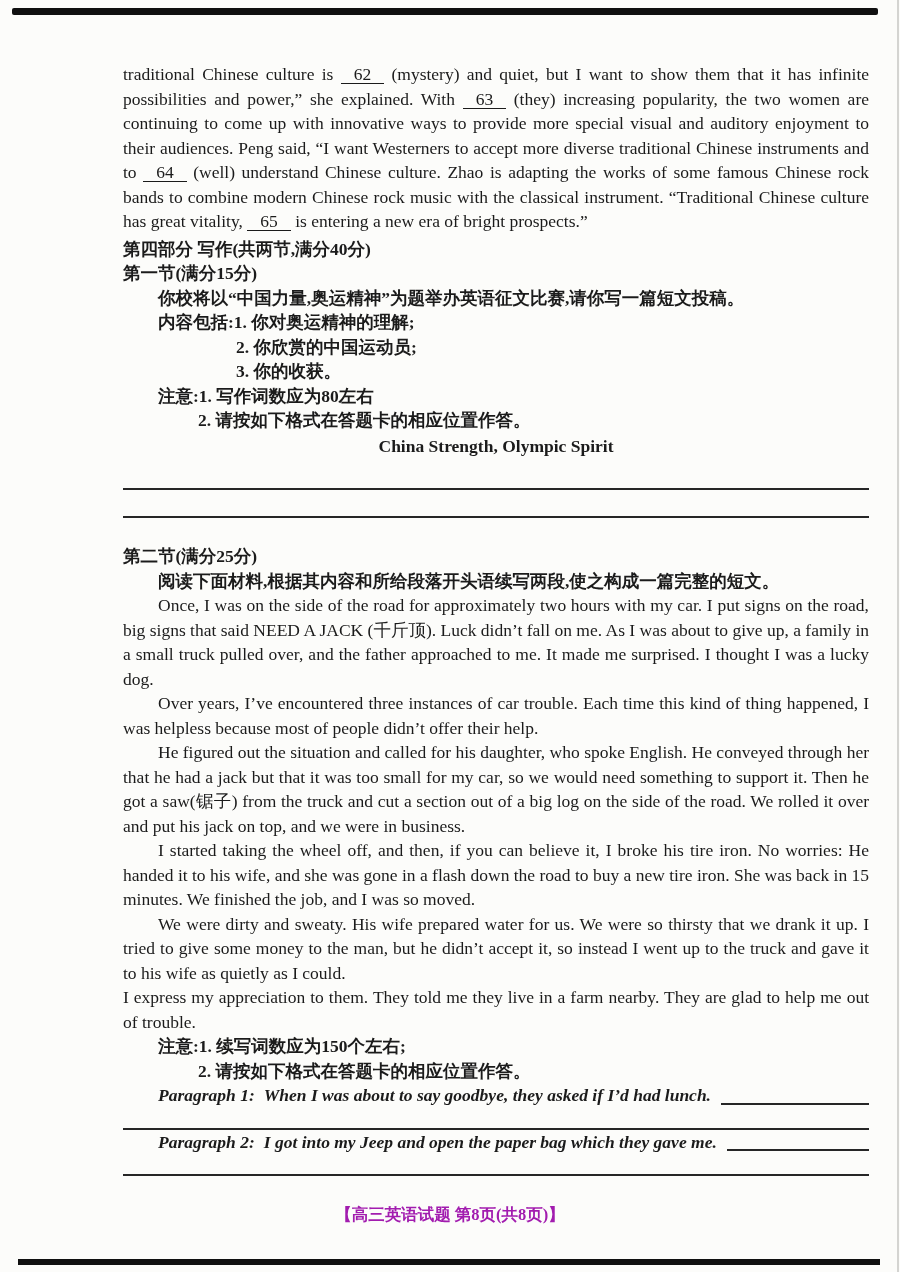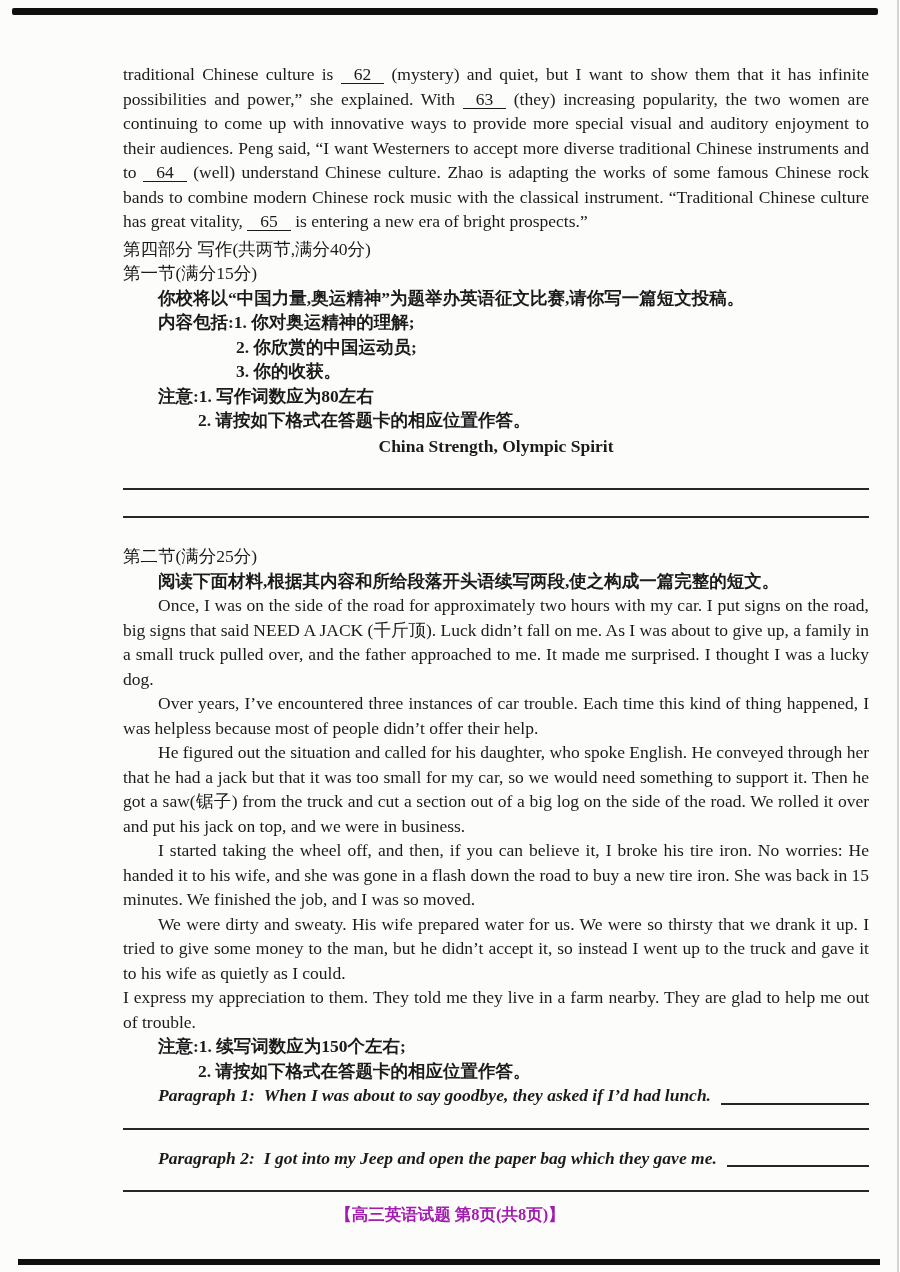--- a/index.html
+++ b/index.html
@@ -13,40 +13,40 @@
   .scan-bar-top { top:8px; left:12px; right:22px; height:7px; border-radius:2px; }
   .scan-bar-bottom { top:1259px; left:18px; right:20px; height:6px; }
   .scan-edge-right { position:absolute; top:0; right:1px; width:2px; height:100%; background:#b9b9b5; opacity:.6; }
 
   .content { position:absolute; top:62px; left:123px; width:746px; font-size:17.5px; line-height:24.5px; }
 
   .justify { text-align:justify; }
   .cloze { margin-bottom:3px; }
   .blank { display:inline-block; border-bottom:1.5px solid #1b1b1b; padding:0 13px; line-height:1.05; }
 
-  .heading { font-weight:normal; }
+  .heading { font-weight:bold; }
   .sec2 { margin-top:26px; }
   .cn { font-weight:bold; }
   .indent1 { margin-left:35px; }
   .indent2 { margin-left:113px; }
   .indent-note { margin-left:75px; }
 
   .essay-title { text-align:center; font-weight:bold; margin-top:1px; }
 
   .rule { border-top:2.5px solid #262626; width:100%; }
   .rule-a { margin-top:30px; }
   .rule-b { margin-top:26px; }
   .rule-c { margin-top:20px; }
   .rule-d { margin-top:20px; }
 
   .story-p { text-indent:35px; }
   .story-p.noindent { text-indent:0; }
 
   .prompt { display:flex; align-items:flex-end; margin-left:35px; font-style:italic; font-weight:bold; }
-  .prompt-2 { margin-top:16px; }
+  .prompt-2 { }
   .prompt .plabel { margin-right:9px; white-space:nowrap; }
   .prompt .ptext { white-space:nowrap; }
   .prompt .tail { flex:1; min-width:40px; border-bottom:2.5px solid #262626; margin-left:10px; margin-bottom:3px; }
 
   .footer { position:absolute; top:1204px; left:0; width:100%; text-align:center; font-weight:bold; font-size:16.5px; color:#a21caf; }
 </style>
 </head>
 <body>
 
 <div class="page">

